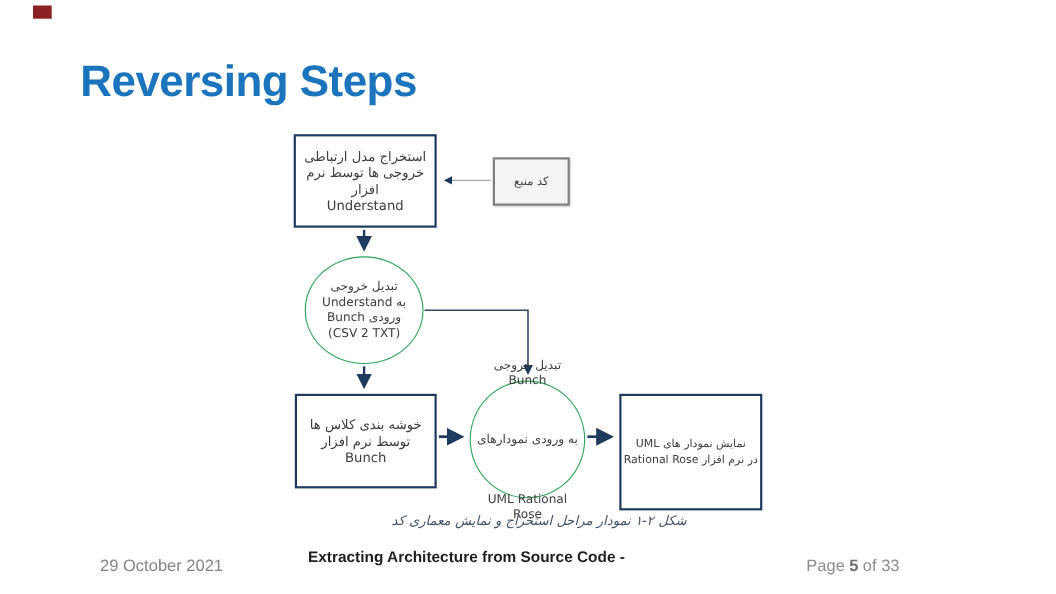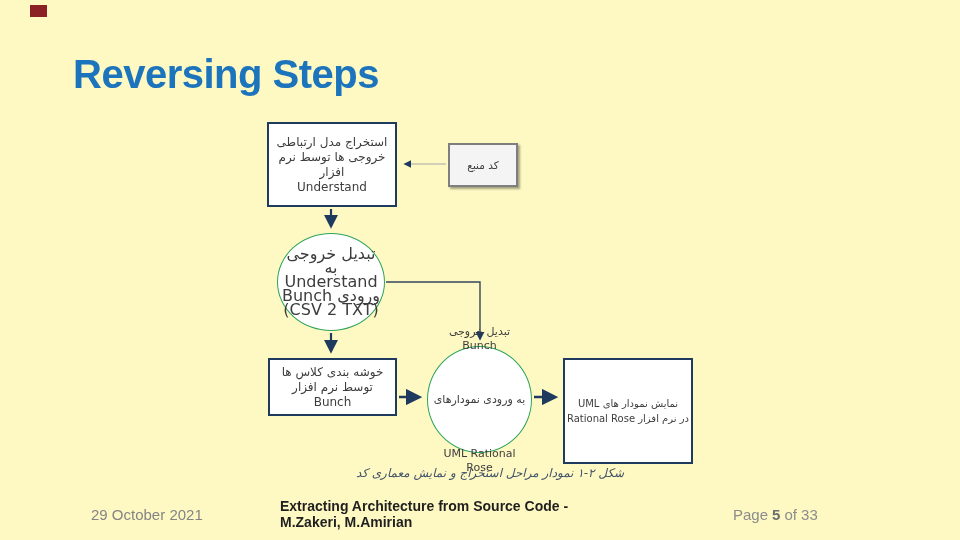--- a/index.html
+++ b/index.html
@@ -1,38 +1,38 @@
 <!DOCTYPE html>
 <html><head>
 <meta charset="utf-8">
 <style>
   html,body{margin:0;padding:0;background:#e8e8e8;}
   .slide{
-    position:relative;width:960px;height:540px;background:#fef9c3;
+    position:relative;width:960px;height:540px;background:#ffffff;
     font-family:"Liberation Sans",sans-serif;overflow:hidden;
   }
   .corner-mark{position:absolute;left:30px;top:5px;width:17px;height:12px;background:#8B2025;}
   .slide-title{
     position:absolute;left:73px;top:52px;margin:0;
     font-size:40px;font-weight:600;letter-spacing:-0.5px;color:#1B74BC;
   }
   .diagram{position:absolute;left:0;top:0;width:960px;height:540px;border-radius:20px;}
   .connectors{position:absolute;left:0;top:0;pointer-events:none;}
   .node{
     position:absolute;display:flex;flex-direction:column;justify-content:center;align-items:center;
     text-align:center;background:#ffffff;box-sizing:border-box;
     font-family:"DejaVu Sans",sans-serif;color:#3D3D3D;direction:rtl;
   }
   .rect-node{border:2px solid #1F3A5F;}
   .circle-node{border:1.5px solid #2EA45A;border-radius:50%;}
   .gray-node{border:2px solid #7F7F7F;background:#F4F4F4;box-shadow:1.5px 1.5px 2px rgba(0,0,0,0.35);}
   .box-understand{left:267px;top:122px;width:130px;height:85px;font-size:12px;line-height:15px;}
   .box-source{left:448px;top:143px;width:70px;height:44px;font-size:10.5px;}
-  .circle-csv{left:277px;top:233px;width:108px;height:98px;font-size:16px;line-height:14px;}
-  .box-bunch{left:268px;top:358px;width:129px;height:58px;font-size:12px;line-height:15px;}
+  .circle-csv{left:277px;top:233px;width:108px;height:98px;font-size:11px;line-height:14px;}
+  .box-bunch{left:268px;top:358px;width:129px;height:86px;font-size:12px;line-height:15px;}
   .circle-uml{left:427px;top:346px;width:105px;height:107px;font-size:11px;line-height:14px;padding:0 2px;gap:40px;}
   .box-rose{left:563px;top:358px;width:130px;height:106px;font-size:10px;line-height:15px;}
   .figure-caption{
     position:absolute;left:320px;top:466px;width:340px;text-align:center;
     font-family:"DejaVu Sans",sans-serif;font-style:italic;font-size:12px;color:#44546A;direction:rtl;
   }
   .footer-date{position:absolute;left:75px;top:506px;font-size:15px;color:#848484;margin-left:16px;}
   .footer-credit{
     position:absolute;left:280px;top:499px;width:400px;
     font-size:14px;line-height:15.5px;font-weight:700;color:#1f1f1f;
@@ -99,18 +99,17 @@
       <div>در نرم افزار Rational Rose</div>
     </div>
 
     <div class="figure-caption">شکل ۲-۱ نمودار مراحل استخراج و نمایش معماری کد</div>
   </div>
 
   <div class="footer-date">29 October 2021</div>
 
   <div class="footer-credit">
     <div>Extracting Architecture from Source Code -</div>
-    <div>M.Zakeri, M.Amirian</div>
   </div>
 
   <div class="footer-page"><span>Page</span><span class="page-num">5</span><span>of 33</span></div>
 
 </div>
 
 </body></html>

